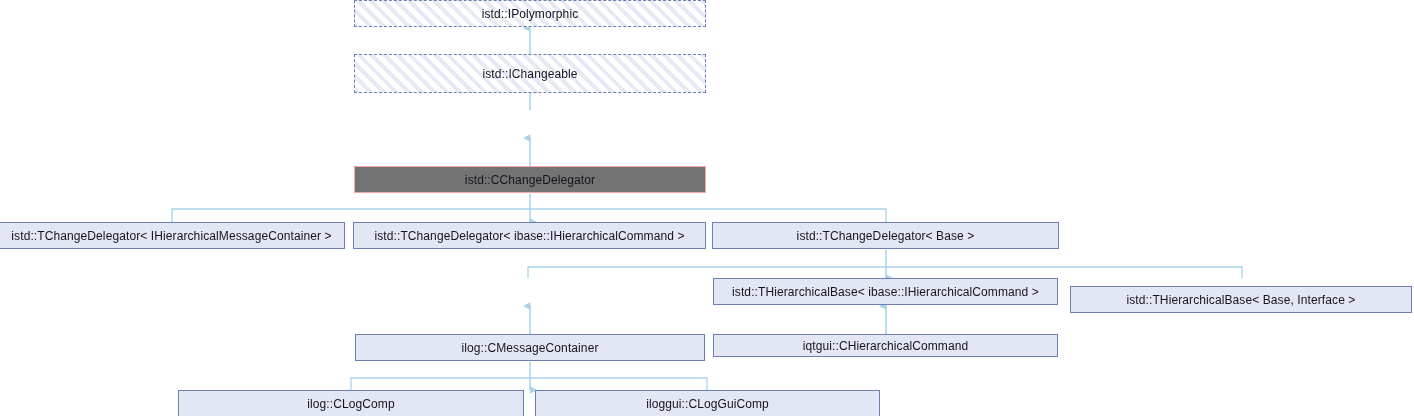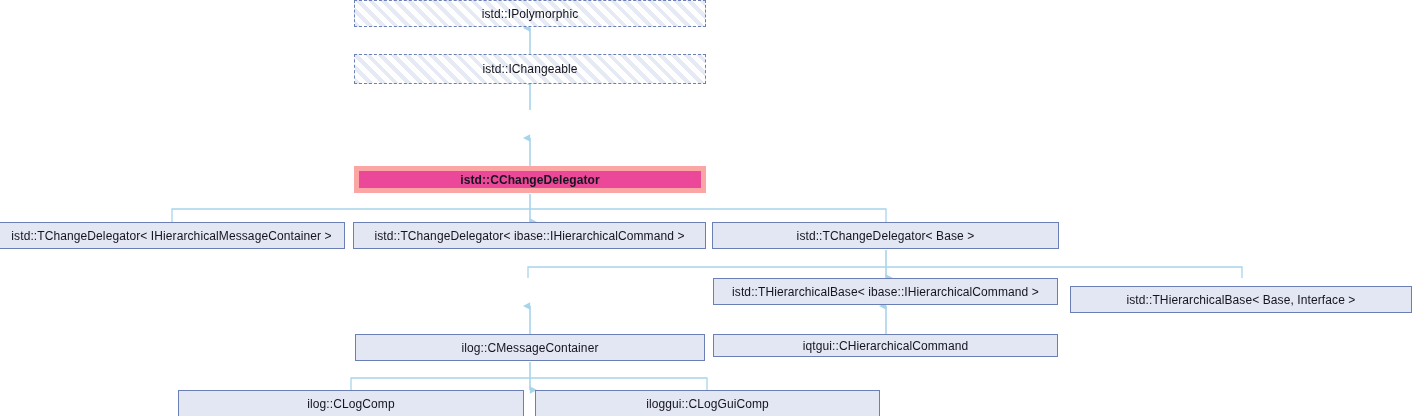--- a/index.html
+++ b/index.html
@@ -28,23 +28,22 @@
   }
 
   
   .node.concrete{
     background:#e3e7f3;
     border:1px solid #6b7fb5;
   }
 
   
   .node.current{
-    background:#ec4899;
-    border:5px solid #fca5a5;
-    font-weight:bold;
+    background:#737373;
+    border:1px solid #fca5a5;
   }
 
   
   .node.abstract{
     background-color:#ffffff;
     border:1px dashed #6b7fb5;
     background-image:repeating-linear-gradient(
         45deg,
         #e6eaf5 0px, #e6eaf5 4px,
         #ffffff 4px, #ffffff 9px);
@@ -86,21 +85,21 @@
       <path d="M886 334 L886 306" marker-end="url(#uparrow)"></path>
 
       <path d="M530 362 L530 390" marker-end="url(#uparrow)"></path>
       <path d="M351 390 L351 378 L707 378 L707 390" stroke-width="1.3"></path>
     </g>
   </svg>
 
 <div class="node abstract" style="left: 354px; top: 0px; width: 352px; height: 27px;">
       <span class="label">istd::IPolymorphic</span>
     </div>
-    <div class="node abstract" style="left: 354px; top: 54px; width: 352px; height: 30px; align-items: center;">
+    <div class="node abstract" style="left: 354px; top: 54px; width: 352px; height: 39px; align-items: center;">
       <span class="label">istd::IChangeable</span>
     </div>
     <div class="node current" style="left: 354px; top: 166px; width: 352px; height: 27px;">
       <span class="label">istd::CChangeDelegator</span>
     </div>
     <div class="node concrete" style="left: -2px; top: 222px; width: 347px; height: 27px;">
       <span class="label">istd::TChangeDelegator&lt; IHierarchicalMessageContainer &gt;</span>
     </div>
     <div class="node concrete" style="left: 712px; top: 222px; width: 347px; height: 27px;">
       <span class="label">istd::TChangeDelegator&lt; Base &gt;</span>

